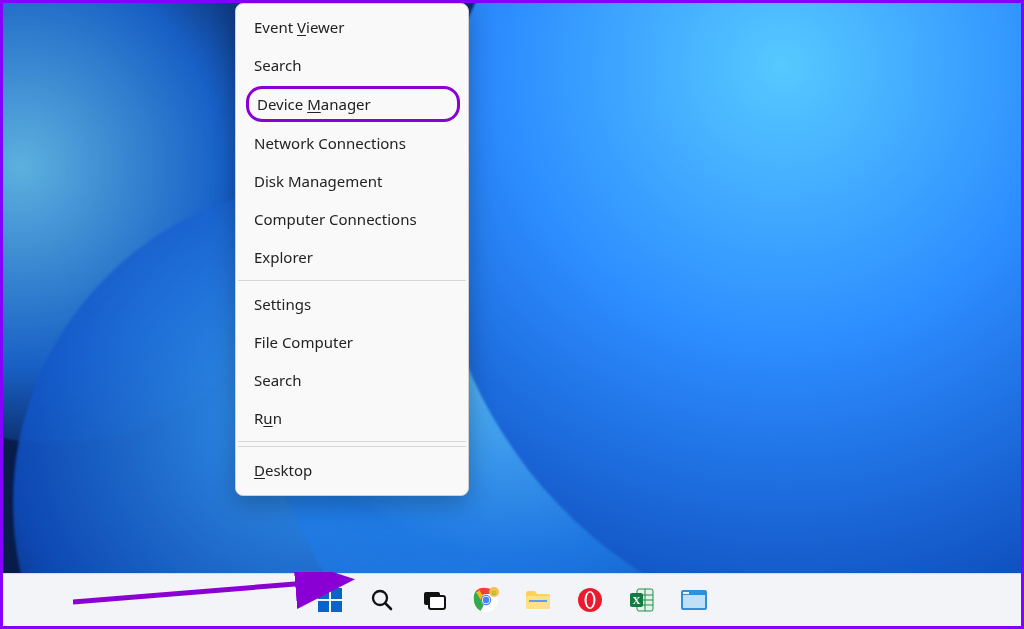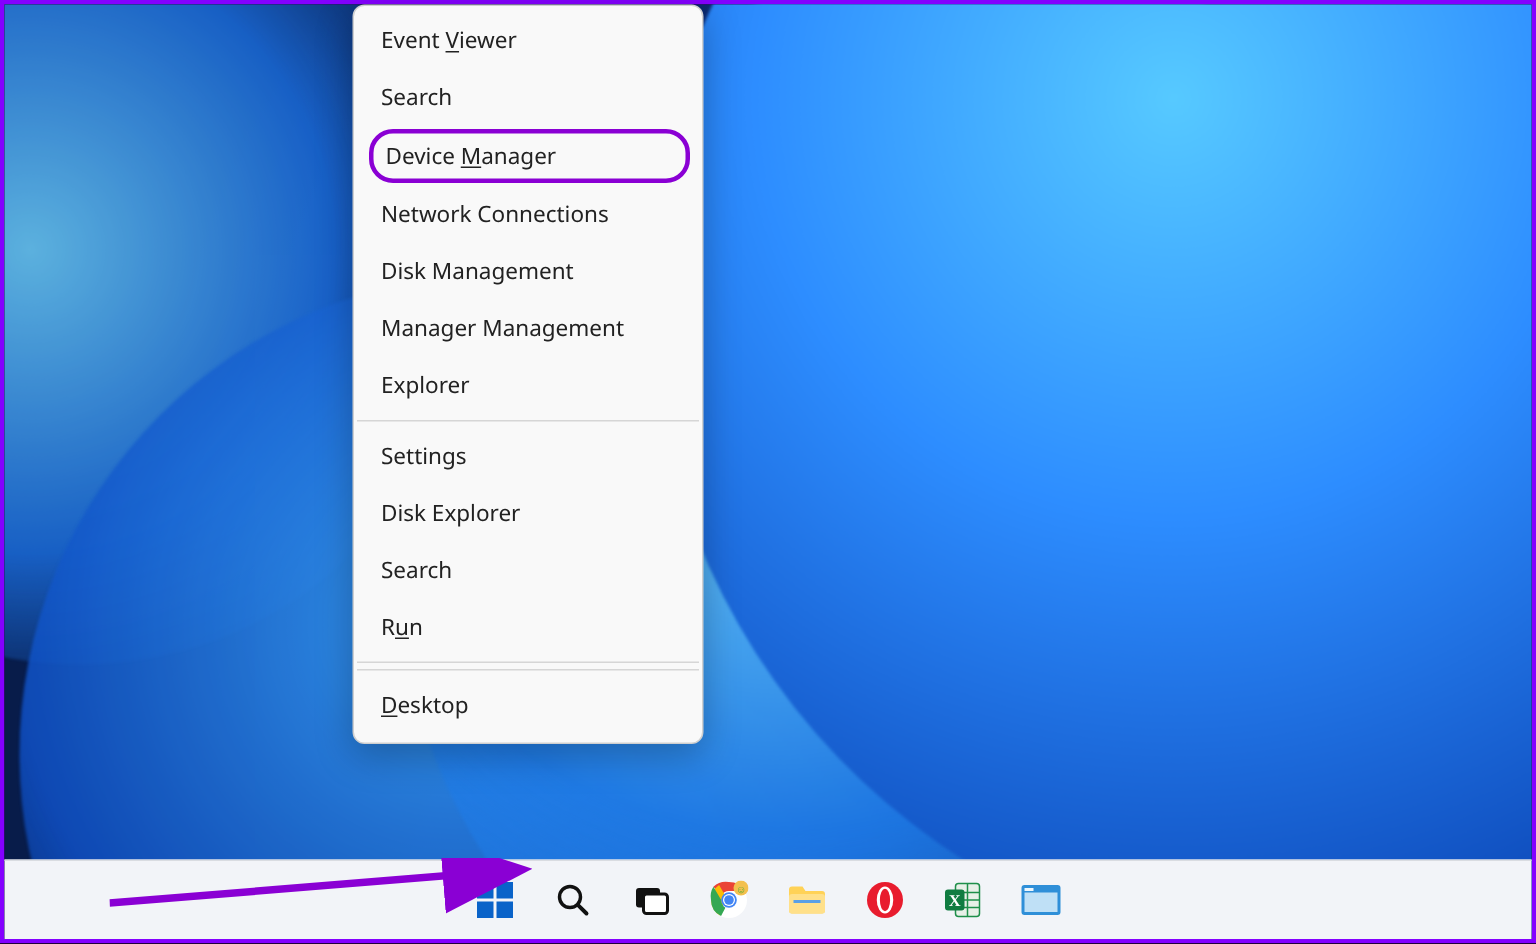--- a/index.html
+++ b/index.html
@@ -57,31 +57,31 @@
       <div class="mi hl">
         <span>Device <span class="ul">M</span>anager</span>
       </div>
       <div class="mi">
         <span>Network Connections</span>
       </div>
       <div class="mi">
         <span>Disk Management</span>
       </div>
       <div class="mi">
-        <span>Manager Management</span>
+        <span>Computer Connections</span>
       </div>
       <div class="mi">
         <span>Explorer</span>
       </div>
       <div class="sep"></div>
       <div class="mi">
         <span>Settings</span>
       </div>
       <div class="mi">
-        <span>Disk Explorer</span>
+        <span>File Computer</span>
       </div>
       <div class="mi">
         <span>Search</span>
       </div>
       <div class="mi">
         <span>R<span class="ul">u</span>n</span>
       </div>
       <div class="sep"></div>
       <div class="sep"></div>
       <div class="mi">

